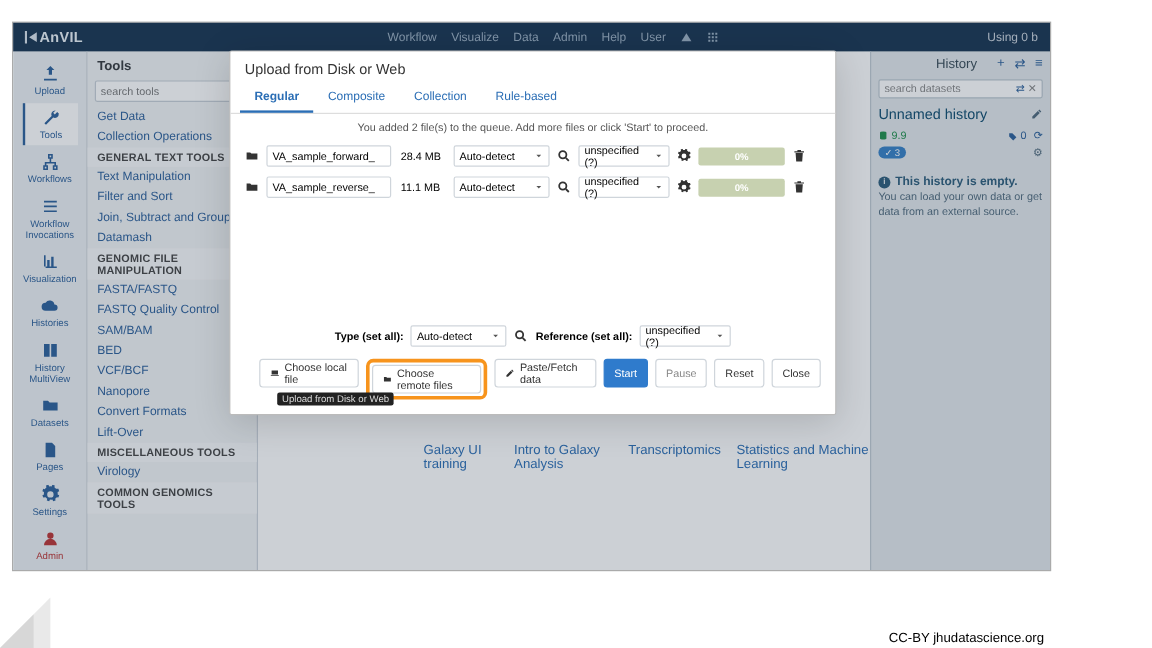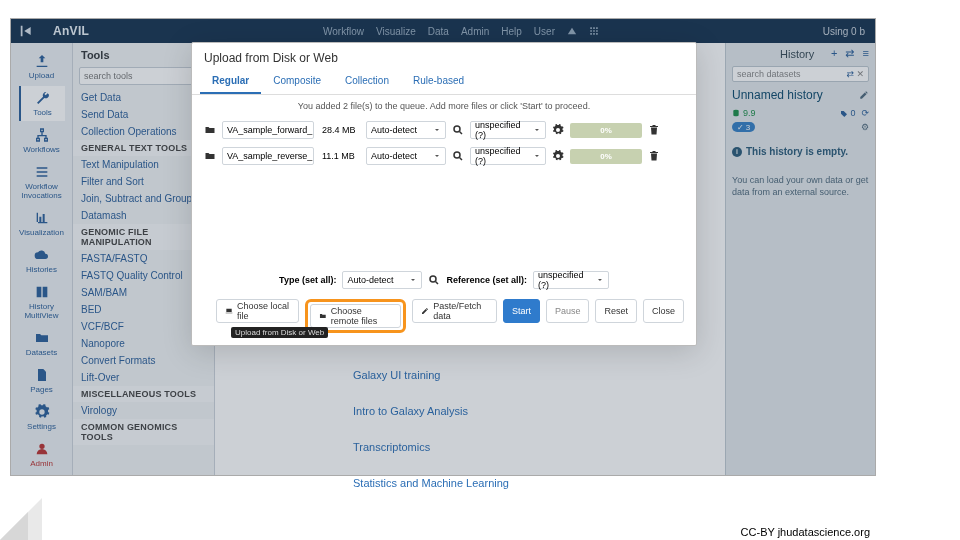--- a/index.html
+++ b/index.html
@@ -1,66 +1,66 @@
 <!DOCTYPE html>
 <html><head>
 <meta charset="utf-8">
 <style>
 * { margin: 0; padding: 0; box-sizing: border-box; font-family: -apple-system, BlinkMacSystemFont, "Segoe UI", Helvetica, Arial, sans-serif; }
 body { background: #fff; width: 960px; height: 540px; overflow: hidden; position: relative; }
 .app-wrap { position: absolute; left: 10px; top: 18px; width: 866px; height: 458px; background: #f6f7f8; border: 1px solid #aaa; filter: saturate(1.0); }
 .overlay-dim { position: absolute; inset: 0; background: rgba(40,60,80,0.24); pointer-events: none; z-index: 5; }
 
 .topbar { height: 24px; background: #16324f; color: #cbd4dd; display: flex; align-items: center; font-size: 10px; position: relative; z-index: 1; }
-.logo { display: flex; align-items: center; gap: 20px; padding-left: 8px; width: 92px; }
+.logo { display: flex; align-items: center; gap: 0; padding-left: 8px; width: 92px; }
 .logo-star { width: 14px; height: 14px; color:#d9e3ec; }
 .logo-text { font-weight: 700; letter-spacing: 0.3px; font-size: 12px; color:#eaf2f8;}
 .top-menu { display: flex; gap: 12px; margin-left: 220px; }
 .top-menu span { color: #9bb0c3; font-size: 10px; }
 .top-right { margin-left: auto; padding-right: 10px; display:flex; align-items:center; gap:4px;}
 
 .cols { display: flex; height: calc(100% - 24px); }
 .leftnav { width: 62px; background: #ecf0f3; border-right: 1px solid #ccd3da; display: flex; flex-direction: column; align-items: center; padding-top: 6px; gap: 2px; z-index:1; }
 .nav-item { width: 46px; text-align: center; font-size: 8px; color: #2b5f9a; padding: 4px 0; cursor: pointer; }
 .nav-item.active { background:#fff; border-left:2px solid #2b5f9a; }
 .nav-item.red { color: #b33; }
 .nav-icon { width: 16px; height: 16px; display:block; margin:0 auto 2px; }
 
 .tools { width: 142px; background: #f1f3f5; border-right: 1px solid #ccd3da; z-index:1; font-size:10px; }
 .tools-head { font-weight:600; font-size:11px; padding: 6px 8px; color:#34383c; }
 .tool-search { margin: 0 6px 4px; display:flex; align-items:center; border:1px solid #c7cfd6; background:#fff; border-radius:2px; height:18px; padding:0 4px; font-size:9px; color:#777; justify-content:space-between;}
 .tool-cat { padding: 3px 8px; font-size: 10px; color:#2b5f9a; cursor:pointer; white-space:nowrap; overflow:hidden; text-overflow:ellipsis;}
 .tool-header { padding: 3px 8px; font-size: 9px; font-weight:700; text-transform:uppercase; color:#444; background:#f8f9fa; letter-spacing:0.2px;}
 
 .main-bg { flex:1; background:#fff; z-index:1; position:relative; }
-.main-links { position:absolute; top:326px; left:138px; display:flex; flex-direction:column; gap:24px; font-size:11px;}
+.main-links { position:absolute; top:326px; left:138px; display:flex; flex-direction:row; gap:13px; font-size:11px;}
 .main-links a { color:#2b6eb5; text-decoration:none; }
 .tooltip-tag { position:absolute; top:308px; left:220px; background:#222; color:#ddd; font-size:8px; padding:1px 4px; border-radius:2px; z-index:30;}
 
 .history { width: 150px; background:#e2e8eb; border-left:1px solid #bfc9d1; z-index:1; font-size:10px; color:#374a56; }
 .hist-head { display:flex; align-items:center; justify-content:space-between; padding:4px 6px; font-weight:500; font-size:11px;margin-left:48px; }
 .hist-head-ico { display:flex; gap:8px; color:#2b5f9a; }
 .hist-search { margin:2px 6px; display:flex; border:1px solid #bcc7cf; background:#fff; border-radius:2px; height:16px; align-items:center; padding:0 4px; font-size:9px; color:#888; justify-content:space-between;}
 .hist-name { padding:4px 6px; font-weight:400; color:#0c4a6e; font-size:12px; display:flex; justify-content:space-between; align-items:center;gap:28px;}
 .hist-row { display:flex; justify-content:space-between; padding:2px 6px; font-size:9px; color:#1e8e4a;}
 .hist-row.sub { color:#3580c6; }
 .hist-empty { margin:8px 6px; padding:4px 0; }
 .hist-empty .ttl { color:#2b5b7a; font-weight:600; font-size:10px; display:flex; align-items:center; gap:4px;}
-.hist-empty .txt { color:#506a7d; font-size:9px; margin-top:18px; line-height:1.3;}
+.hist-empty .txt { color:#506a7d; font-size:9px; margin-top:2px; line-height:1.3;}
 
 .modal { position:absolute; left:180px; top:23px; width:506px; height:304px; background:#fff; border:1px solid #bbb; border-radius:2px; z-index:20; box-shadow:0 6px 30px rgba(0,0,0,0.15); display:flex; flex-direction:column; }
 .modal-title { padding:8px 12px 4px; font-size:12px; color:#333; }
 .modal-tabs { display:flex; gap:0; border-bottom:1px solid #ddd; padding:0 8px;}
 .mtab { padding:6px 12px; font-size:10px; color:#2b6eb5; cursor:pointer; }
 .mtab.active { border-bottom:2px solid #2b6eb5; font-weight:600; }
 .modal-note { text-align:center; font-size:9px; color:#555; padding:6px 0;}
 .file-rows { padding:4px 12px; display:flex; flex-direction:column; gap:8px; }
 .frow { display:flex; align-items:center; gap:6px; font-size:9px; }
 .folder-ic { width:12px; height:12px; color:#444; flex-shrink:0;}
-.fname { width:92px; height:18px; border:1px solid #cfd5db; border-radius:2px; padding:0 4px; display:flex; align-items:center; overflow:hidden; white-space:nowrap; }
+.fname { width:104px; height:18px; border:1px solid #cfd5db; border-radius:2px; padding:0 4px; display:flex; align-items:center; overflow:hidden; white-space:nowrap; }
 .fsize { width:40px; padding:0 2px; }
 .fsel { height:18px; border:1px solid #cfd5db; border-radius:2px; padding:0 4px; display:flex; align-items:center; justify-content:space-between; background:#fff;}
 .fsel.auto { width:80px; }
 .fsel.ref { width:76px; }
 .search-ic { width:12px; height:12px; color:#333; }
 .gear-ic { width:12px; height:12px; color:#333; }
 .progress { width:72px; height:15px; background:#c7d1b0; border-radius:2px; display:flex; align-items:center; justify-content:center; color:#fff; font-size:8px; font-weight:600;}
 .trash-ic { width:12px; height:12px; color:#444; }
 .bottom-controls { margin-top:auto; padding:8px 12px 12px; display:flex; flex-direction:column; gap:10px; }
 .setall { display:flex; align-items:center; gap:6px; font-size:9px; justify-content:center; }
@@ -148,21 +148,20 @@
     </div>
 
     <div class="tools">
       <div class="tools-head">Tools</div>
       <div class="tool-search">
         <span>search tools</span>
         <span>✕</span>
       </div>
       <div id="tool-rows">
           <div class="tool-cat">Get Data</div>
-          <div class="tool-cat">Send Data</div>
           <div class="tool-cat">Collection Operations</div>
           <div class="tool-header">GENERAL TEXT TOOLS</div>
           <div class="tool-cat">Text Manipulation</div>
           <div class="tool-cat">Filter and Sort</div>
           <div class="tool-cat">Join, Subtract and Group</div>
           <div class="tool-cat">Datamash</div>
           <div class="tool-header">GENOMIC FILE MANIPULATION</div>
           <div class="tool-cat">FASTA/FASTQ</div>
           <div class="tool-cat">FASTQ Quality Control</div>
           <div class="tool-cat">SAM/BAM</div>

